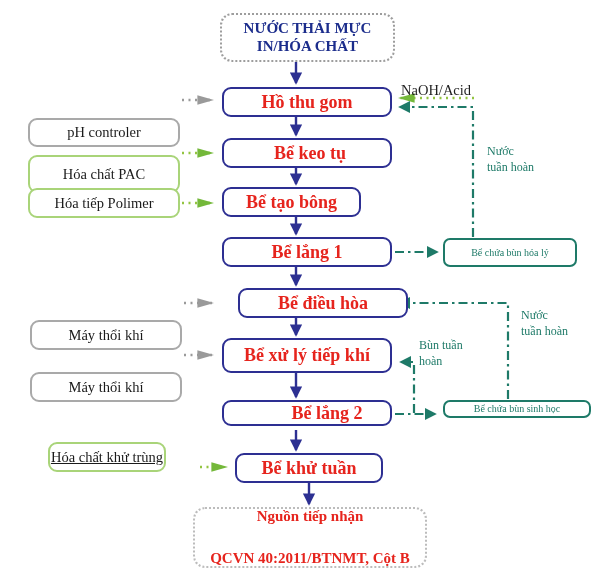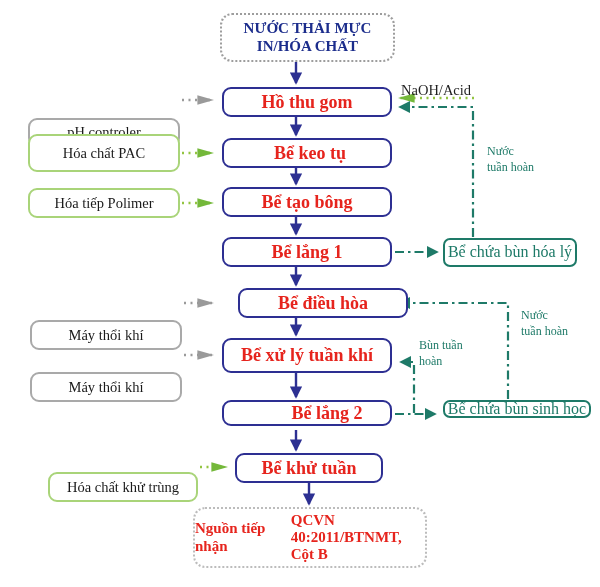--- a/index.html
+++ b/index.html
@@ -6,21 +6,21 @@
   .canvas{
     position:relative;
     width:600px;height:587px;
     background:#ffffff;
     font-family:"Liberation Serif","DejaVu Serif",serif;
     overflow:hidden;
   }
   .box{
     position:absolute;
     display:flex;align-items:center;justify-content:center;
-    text-align:left;
+    text-align:right;
     background:#ffffff;
     box-sizing:border-box;
     border-radius:9px;
     line-height:1.15;
   }
   .proc{
     border:2.4px solid #2d2f92;
     color:#e6241d;
     font-weight:bold;
     font-size:18px;
@@ -31,38 +31,38 @@
     font-weight:bold;
     font-size:15px;
     border-radius:12px;
   }
   .outlet{
     border:2px dotted #bcbcbc;
     color:#e6241d;
     font-weight:bold;
     font-size:15px;
     border-radius:12px;
-    flex-direction:row;
+    flex-direction:column;
     gap:24px;
   }
   .equip{
     border:2.6px solid #a9a9a9;
     color:#1a1a1a;
     font-size:14.5px;
     margin-top:32px;
   }
   .chem{
     border:2.6px solid #a9d479;
     color:#1a1a1a;
     font-size:14.5px;
   }
   .sludge{
     border:2.2px solid #1e7a68;
     color:#1e7a68;
-    font-size:16px;
+    font-size:10px;
     border-radius:7px;
   }
   .note{
     position:absolute;
     color:#1e7a68;
     font-size:12px;
     line-height:1.35;
   }
   .naoh{
     position:absolute;
@@ -130,55 +130,55 @@
     <span>NƯỚC THẢI MỰC</span>
     <span>IN/HÓA CHẤT</span>
   </div>
 
   <div class="box proc" style="left:222px;top:87px;width:170px;height:30px;">
     <span>Hồ thu gom</span>
   </div>
   <div class="box proc" style="left:222px;top:138px;width:170px;height:30px;padding-left:6px;">
     <span>Bể keo tụ</span>
   </div>
-  <div class="box proc" style="left:222px;top:187px;width:170px;height:30px;">
+  <div class="box proc" style="left:222px;top:187px;width:139px;height:30px;">
     <span>Bể tạo bông</span>
   </div>
   <div class="box proc" style="left:222px;top:237px;width:170px;height:30px;">
     <span>Bể lắng 1</span>
   </div>
   <div class="box proc" style="left:238px;top:288px;width:170px;height:30px;">
     <span>Bể điều hòa</span>
   </div>
   <div class="box proc" style="left:222px;top:338px;width:170px;height:35px;">
-    <span>Bể xử lý tuần khí</span>
+    <span>Bể xử lý tiếp khí</span>
   </div>
   <div class="box proc" style="left:222px;top:400px;width:170px;height:26px;padding-left:40px;">
     <span>Bể lắng 2</span>
   </div>
   <div class="box proc" style="left:235px;top:453px;width:148px;height:30px;">
     <span>Bể khử tuần</span>
   </div>
 
   <div class="box equip" style="left:28px;top:86px;width:152px;height:29px;">
     <span>pH controler</span>
   </div>
-  <div class="box chem" style="left:28px;top:134px;width:152px;height:38px;">
+  <div class="box chem" style="left:28px;top:155px;width:152px;height:38px;">
     <span>Hóa chất PAC</span>
   </div>
   <div class="box chem" style="left:28px;top:188px;width:152px;height:30px;">
     <span>Hóa tiếp Polimer</span>
   </div>
   <div class="box equip" style="left:30px;top:288px;width:152px;height:30px;">
     <span>Máy thổi khí</span>
   </div>
   <div class="box equip" style="left:30px;top:340px;width:152px;height:30px;">
     <span>Máy thổi khí</span>
   </div>
-  <div class="box chem" style="left:48px;top:472px;width:150px;height:30px;">
+  <div class="box chem" style="left:48px;top:442px;width:118px;height:30px;text-decoration:underline;">
     <span>Hóa chất khử trùng</span>
   </div>
 
   <div class="box sludge" style="left:443px;top:238px;width:134px;height:29px;">
     <span>Bể chứa bùn hóa lý</span>
   </div>
   <div class="box sludge" style="left:443px;top:400px;width:148px;height:18px;">
     <span>Bể chứa bùn sinh học</span>
   </div>
 

